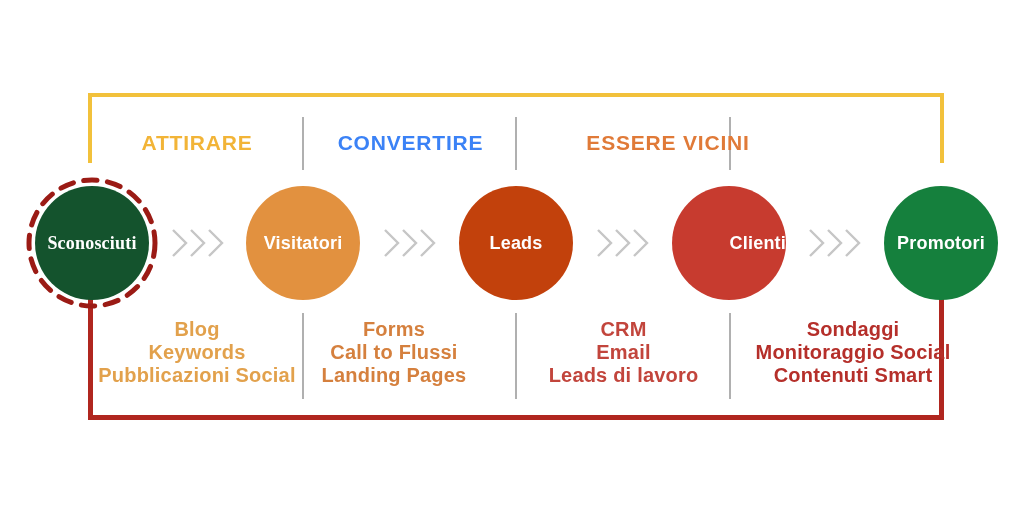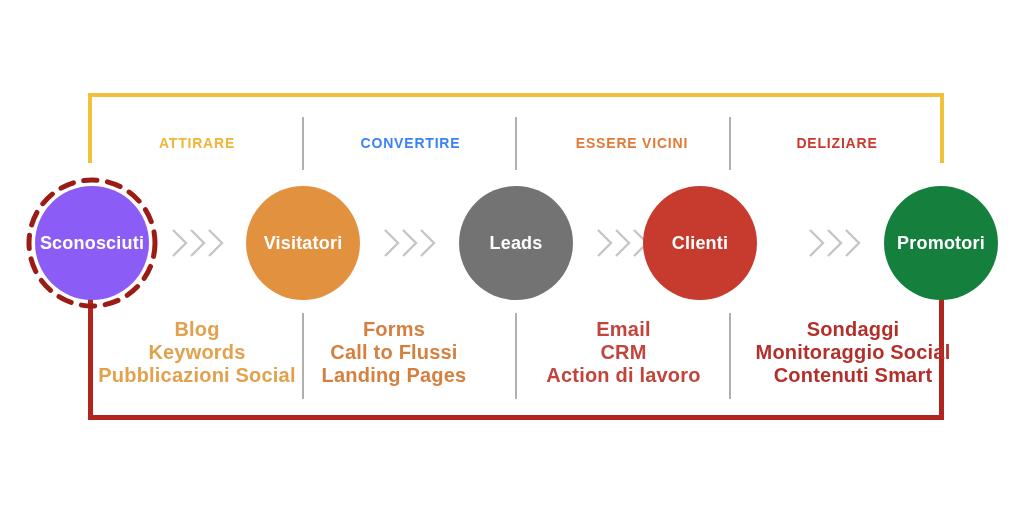--- a/index.html
+++ b/index.html
@@ -31,29 +31,29 @@
     border-left: 5px solid;
     border-right: 5px solid;
     z-index: 1;
   }
   
   .stage-header {
     position: absolute;
     top: 131px;
     height: 24px;
     text-align: center;
-    font-size: 14px;
+    font-size: 21px;
     font-weight: bold;
     letter-spacing: 0.8px;
     line-height: 24px;
     z-index: 3;
   }
   .hdr-0 { left: 90px;  width: 214px; }
   .hdr-1 { left: 304px; width: 213px; }
-  .hdr-2 { left: 505px; width: 254px; }
+  .hdr-2 { left: 541px; width: 254px; }
   .hdr-3 { left: 730px; width: 214px; }
   
   .divider { position: absolute; width: 2px; z-index: 2; }
   .divider.top { top: 117px; height: 53px; }
   .divider.bottom { top: 313px; height: 86px; }
   .div-x0 { left: 302px; }
   .div-x1 { left: 515px; }
   .div-x2 { left: 729px; }
   
   .circle {
@@ -66,21 +66,21 @@
     justify-content: center;
     color: #ffffff;
     font-size: 18px;
     font-weight: bold;
     z-index: 5;
     letter-spacing: 0.2px;
   }
   .c-0 { left: 35px; }
   .c-1 { left: 246px; }
   .c-2 { left: 459px; }
-  .c-3 { left: 643px; }
+  .c-3 { left: 672px; justify-content: flex-end; }
   .c-4 { left: 884px; }
   .dash-ring {
     position: absolute;
     left: 19px; top: 170px;
     width: 146px; height: 146px;
     z-index: 4;
   }
   
   .chevrons {
     position: absolute;
@@ -113,37 +113,36 @@
 
 <div class="canvas">
 
   <div class="bracket-top" style="border-color: rgb(242, 193, 59);"></div>
 
   <div class="bracket-bottom" style="border-color: rgb(176, 38, 31);"></div>
 
   <div class="stage-header hdr-0" style="color: rgb(242, 180, 55);">ATTIRARE</div>
   <div class="stage-header hdr-1" style="color: #3b82f6;">CONVERTIRE</div>
   <div class="stage-header hdr-2" style="color: rgb(224, 122, 56);">ESSERE VICINI</div>
-  <div class="stage-header hdr-3" style="color: rgb(203, 56, 45);">DELIZIARE</div>
 
   <div class="divider top div-x0" style="background-color: rgb(176, 176, 176);"></div>
   <div class="divider top div-x1" style="background-color: rgb(176, 176, 176);"></div>
   <div class="divider top div-x2" style="background-color: rgb(176, 176, 176);"></div>
 
   <svg class="dash-ring" viewBox="0 0 146 146" style="stroke: rgb(155, 27, 21);">
     <circle cx="73" cy="73" r="63" fill="none" stroke="inherit" stroke-width="5" stroke-dasharray="13.5 10.5" stroke-linecap="round" style="stroke:inherit"></circle>
   </svg>
 
-  <div class="circle c-0" style="background-color: #8b5cf6;">
+  <div class="circle c-0" style="background-color: #14532d; font-family: Liberation Serif, serif;">
     <span>Sconosciuti</span>
   </div>
   <div class="circle c-1" style="background-color: rgb(226, 145, 63);">
     <span>Visitatori</span>
   </div>
-  <div class="circle c-2" style="background-color: #737373;">
+  <div class="circle c-2" style="background-color: #c2410c;">
     <span>Leads</span>
   </div>
   <div class="circle c-3" style="background-color: rgb(199, 59, 47);">
     <span>Clienti</span>
   </div>
   <div class="circle c-4" style="background-color: #15803d;">
     <span>Promotori</span>
   </div>
 
   <svg class="chevrons a-0" viewBox="0 0 56 30" fill="none" stroke="currentColor" stroke-width="2.4" style="color: rgb(198, 198, 198);">
@@ -175,23 +174,23 @@
     <div>Blog</div>
     <div>Keywords</div>
     <div>Pubblicazioni Social</div>
   </div>
   <div class="tactics tac-1" style="color: rgb(213, 128, 62);">
     <div>Forms</div>
     <div>Call to Flussi</div>
     <div>Landing Pages</div>
   </div>
   <div class="tactics tac-2" style="color: rgb(194, 69, 60);">
+    <div>CRM</div>
     <div>Email</div>
-    <div>CRM</div>
-    <div>Action di lavoro</div>
+    <div>Leads di lavoro</div>
   </div>
   <div class="tactics tac-3" style="color: rgb(181, 47, 42);">
     <div>Sondaggi</div>
     <div>Monitoraggio Social</div>
     <div>Contenuti Smart</div>
   </div>
 
 </div>
 
 </body></html>

